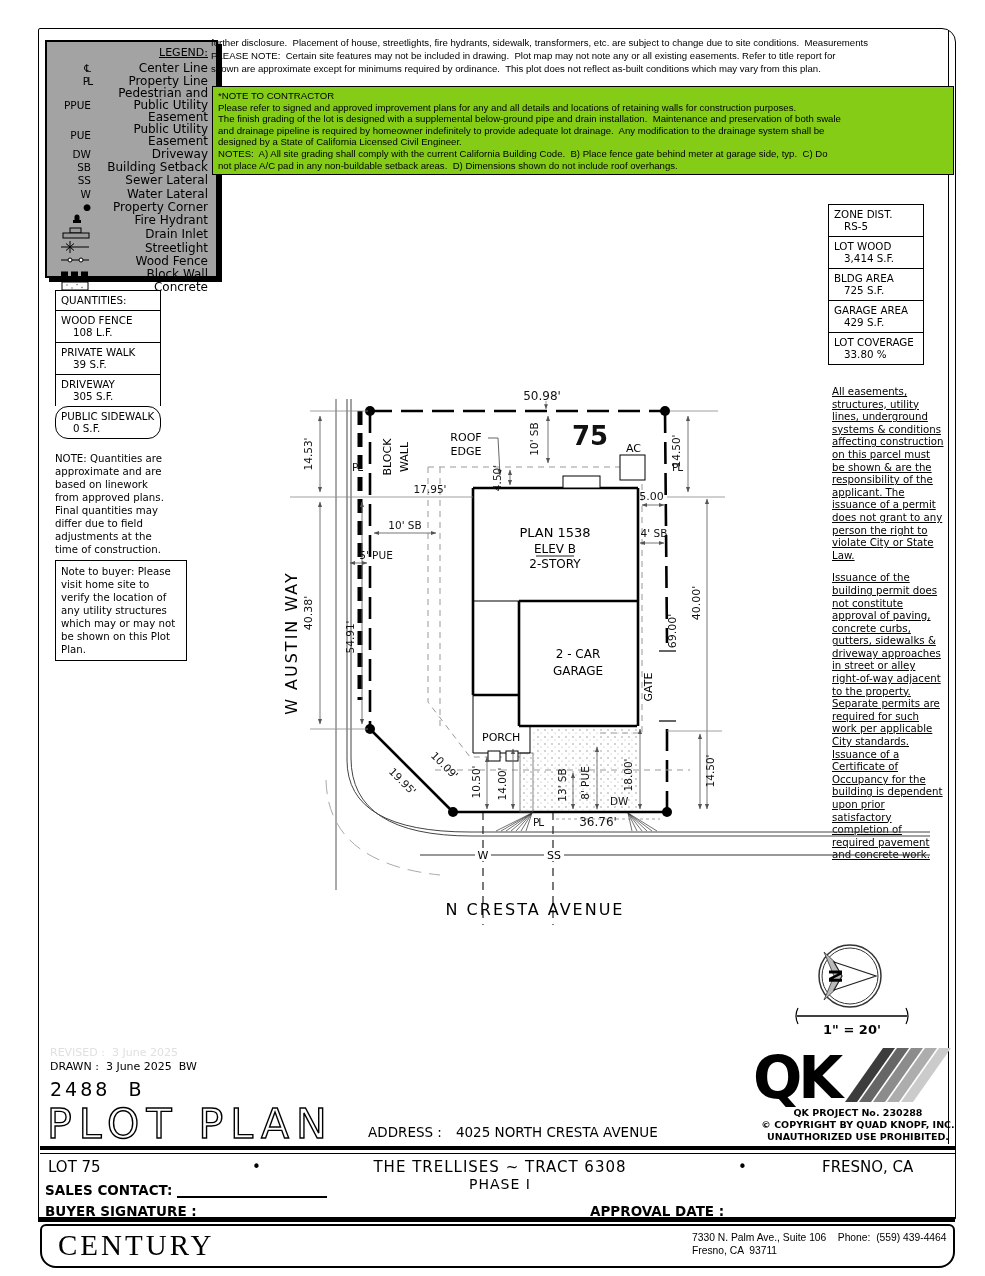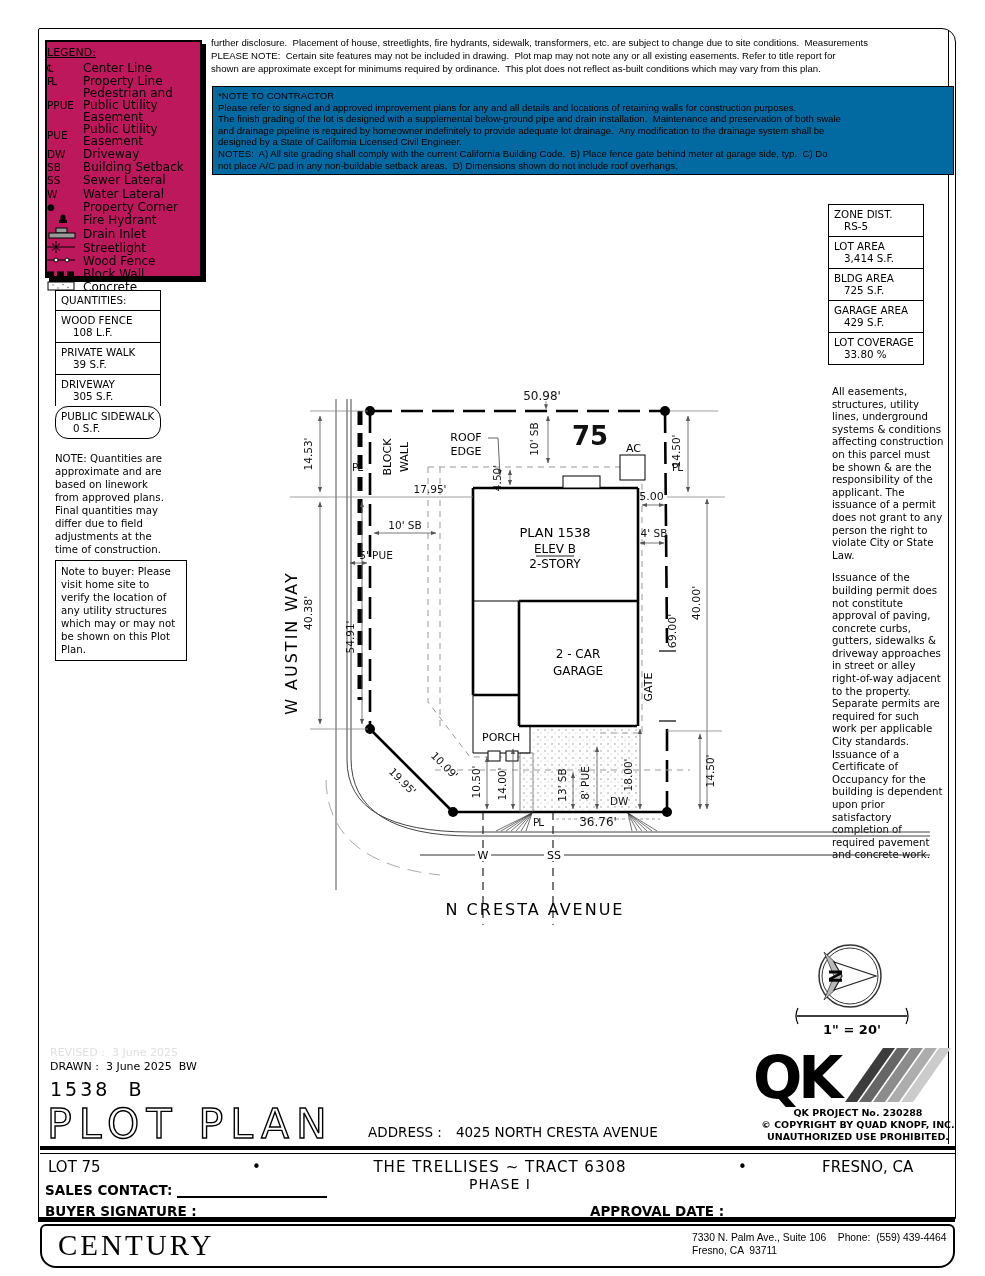--- a/index.html
+++ b/index.html
@@ -4,45 +4,45 @@
 <style>
   html,body{margin:0;padding:0;background:#fff;}
   #sheet{position:relative;width:985px;height:1276px;background:#fff;
          font-family:"DejaVu Sans",sans-serif;color:#000;overflow:hidden;}
   .abs{position:absolute;}
   .pre{white-space:pre;}
   
   #frame{left:38px;top:28px;width:916px;height:1190px;border:1.6px solid #000;border-radius:2px 14px 2px 2px;}
   #frame2{left:948px;top:30px;width:1px;height:1114px;background:#000;}
   
-  #legend{left:45px;top:40px;width:153px;height:226px;border:2px solid #000;box-shadow:4px 4px 0 0 #000;background:#be185d;padding:4px 0;font-size:10.5px;}
+  #legend{left:45px;top:40px;width:153px;height:226px;border:2px solid #000;box-shadow:4px 4px 0 0 #000;background:#a3a3a3;padding:4px 8px;font-size:10.5px;text-align:right;}
   #legend .ttl{text-decoration:underline;font-size:11px;margin-bottom:2px;}
   .lrow{display:flex;align-items:center;min-height:13.2px;line-height:12px;}
   .lsym{width:36px;flex:0 0 36px;font-size:10.5px;}
   .llab{flex:1;font-size:12px;}
   .pl-sym{letter-spacing:-2px;}
   .dot{font-size:9px;}
   
   #topnote{left:211px;top:36px;width:744px;font-family:"Liberation Sans",sans-serif;font-size:9.6px;line-height:13px;}
-  #contractor{left:212px;top:86px;width:730px;border:1.8px solid #000;padding:3px 5px;font-family:"Liberation Sans",sans-serif;font-size:9.6px;line-height:11.6px;background:#0369a1;}
+  #contractor{left:212px;top:86px;width:730px;border:1.8px solid #000;padding:3px 5px;font-family:"Liberation Sans",sans-serif;font-size:9.6px;line-height:11.6px;background:#84cc16;}
   
   #zones{left:828px;top:204px;width:96px;}
   .zbox{border:1.4px solid #000;border-bottom:none;padding:3px 4px 4px 5px;font-size:10.3px;line-height:12px;background:#fff;}
   .zbox:last-child{border-bottom:1.4px solid #000;}
   .zval{padding-left:10px;}
   
   #quant{left:55px;top:290px;width:106px;}
   .qbox{border:1.4px solid #000;border-bottom:none;padding:3px 4px 4px 5px;font-size:10.3px;line-height:12px;background:#fff;}
   .qbox:last-child{border-bottom:1.4px solid #000;border-radius:13px;}
   .qval{padding-left:12px;}
   #quantnote{left:55px;top:452px;width:118px;font-size:10.2px;line-height:13px;}
   #buyernote{left:55px;top:560px;width:120px;border:1.5px solid #000;padding:4px 5px;font-size:10.2px;line-height:13px;background:#fff;}
   
   #easements{left:832px;top:386px;width:112px;font-size:10.2px;line-height:12.6px;}
-  #easements p{margin:0 0 10px 0;}
+  #easements p{margin:0 0 10px 0;text-decoration:underline;}
   
   #plot{left:270px;top:385px;}
   svg text{font-family:"DejaVu Sans",sans-serif;}
   
   #north{left:790px;top:938px;}
   
   #qk{left:753px;top:1040px;}
   
   #revised{left:50px;top:1046px;font-size:11px;color:#e0e0e0;}
   #drawn{left:50px;top:1060px;font-size:11px;}
@@ -174,21 +174,21 @@
     <div class="pre">NOTES:  A) All site grading shall comply with the current California Building Code.  B) Place fence gate behind meter at garage side, typ.  C) Do</div>
     <div class="pre">not place A/C pad in any non-buildable setback areas.  D) Dimensions shown do not include roof overhangs.</div>
   </div>
 
   <div class="abs" id="zones">
     <div class="zbox">
         <div>ZONE DIST.</div>
         <div class="zval">RS-5</div>
       </div>
     <div class="zbox">
-        <div>LOT AREA</div>
+        <div>LOT WOOD</div>
         <div class="zval">3,414 S.F.</div>
       </div>
     <div class="zbox">
         <div>BLDG AREA</div>
         <div class="zval">725 S.F.</div>
       </div>
     <div class="zbox">
         <div>GARAGE AREA</div>
         <div class="zval">429 S.F.</div>
       </div>
@@ -426,21 +426,21 @@
       <path d="M134,62 L172,8 L184,8 L146,62 z" fill="#adadad"></path>
       <path d="M148,62 L186,8 L198,8 L160,62 z" fill="#cbcbcb"></path>
     </g>
     <text x="105" y="76" text-anchor="middle" font-size="9.5" font-weight="bold">QK PROJECT No. 230288</text>
     <text x="105" y="88" text-anchor="middle" font-size="9.5" font-weight="bold">©  COPYRIGHT BY QUAD KNOPF, INC.</text>
     <text x="105" y="100" text-anchor="middle" font-size="9.5" font-weight="bold">UNAUTHORIZED USE PROHIBITED.</text>
   </svg>
 
   <div class="abs pre" id="revised">REVISED :  3 June 2025</div>
   <div class="abs pre" id="drawn">DRAWN :  3 June 2025  BW</div>
-  <div class="abs pre" id="plancode">1538  B</div>
+  <div class="abs pre" id="plancode">2488  B</div>
   <svg class="abs" id="plotplan" width="345" height="48" viewBox="0 0 345 48">
     <text x="3" y="38" font-size="41" letter-spacing="7" fill="#fff" stroke="#000" stroke-width="1.4">PLOT PLAN</text>
   </svg>
   <div class="abs" id="addrrow">
     <span>ADDRESS :</span>
     <span>4025 NORTH CRESTA AVENUE</span>
   </div>
   <div class="abs" id="bar1"></div>
   <div class="abs" id="bar1b"></div>
 

